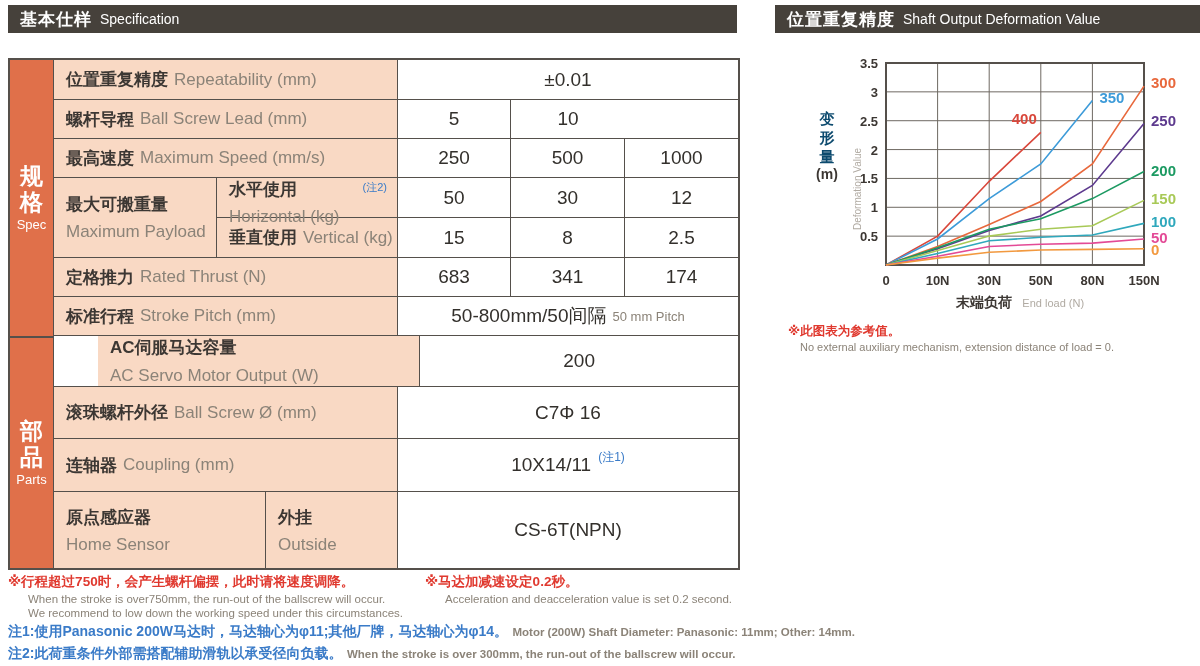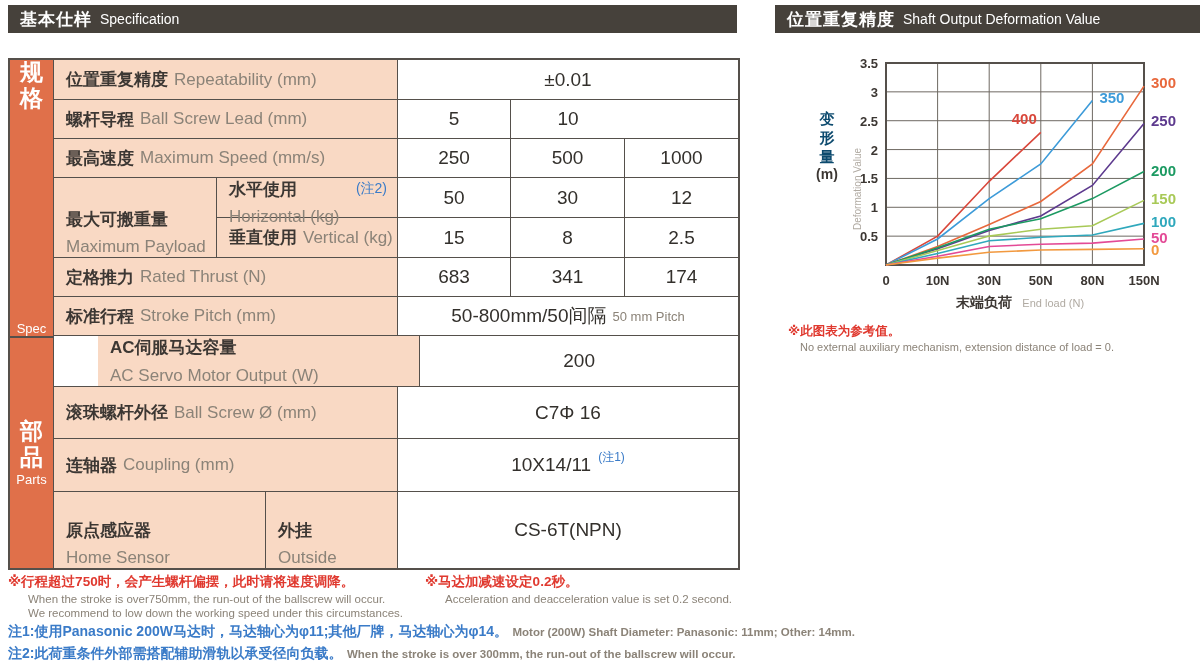--- a/index.html
+++ b/index.html
@@ -34,25 +34,25 @@
   .lab-zh { font-size:17px; font-weight:600; color:#3c3733; }
   .lab-en { font-size:17px; color:#8b8378; }
   .w-label { width:344px; }
   .w-group { width:163px; }
   .w-sub { width:181px; }
   .w-v { width:113px; }
   .w-v2 { width:114px; }
   .w-span { width:340px; }
   .val { justify-content:center; font-size:19px; color:#33302c; gap:6px; }
   .val-sub { font-size:13px; color:#8b8378; align-self:center; margin-top:0; }
-  .stack { flex-direction:column; align-items:flex-start; justify-content:flex-end; }
+  .stack { flex-direction:column; align-items:flex-start; justify-content:center; }
   .subcol { display:flex; flex-direction:column; width:521px; }
   .sub-row { display:flex; height:40px; }
   .sub-row:first-child { border-bottom:1px solid #55504b; }
-  .note-sup-abs { position:absolute; top:2px; right:10px; font-size:14px; color:#3a7bc8; }
+  .note-sup-abs { position:absolute; top:2px; right:10px; font-size:11px; color:#3a7bc8; }
   .sup-inline { font-size:12px; color:#3a7bc8; position:relative; top:-8px; margin-left:1px; }
   .rel { position:relative; }
 
   
   .footnotes { left:8px; top:573px; width:740px; display:flex; }
   .fn-left { width:417px; }
   .fn-red { color:#e0392f; font-size:13.5px; font-weight:700; }
   .fn-gray { color:#8b8378; font-size:11.5px; margin-left:20px; margin-top:2px; }
   .notes-block { left:8px; top:622px; width:1190px; }
   .note-line { margin-bottom:3px; }
@@ -92,21 +92,21 @@
 <div class="abs sec-header" style="left:775px; top:5px; width:425px;">
   <div class="sec-square"></div>
   <div class="sec-bar">
     <span class="sec-zh">位置重复精度</span>
     <span class="sec-en">Shaft Output Deformation Value</span>
   </div>
 </div>
 
 <div class="abs spec-table">
   <div class="side-col">
-    <div class="side-sec" style="height:276px;justify-content:space-between;">
+    <div class="side-sec" style="height:276px;">
       <div class="side-zh">规格</div>
       <div class="side-en">Spec</div>
     </div>
     <div class="side-sec" style="flex:1;">
       <div class="side-zh">部品</div>
       <div class="side-en">Parts</div>
     </div>
   </div>
 
   <div class="rows-col">

